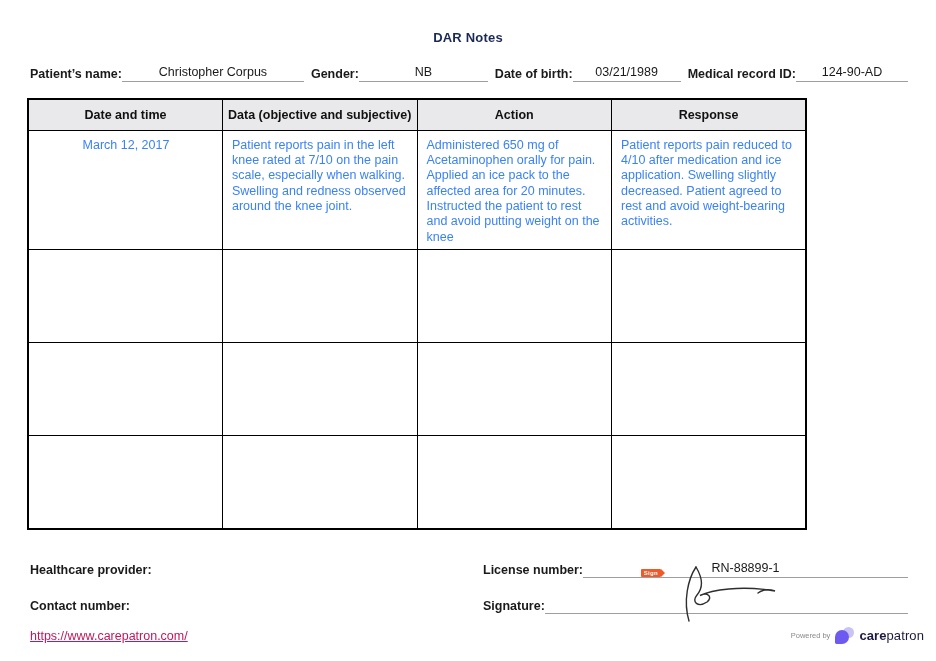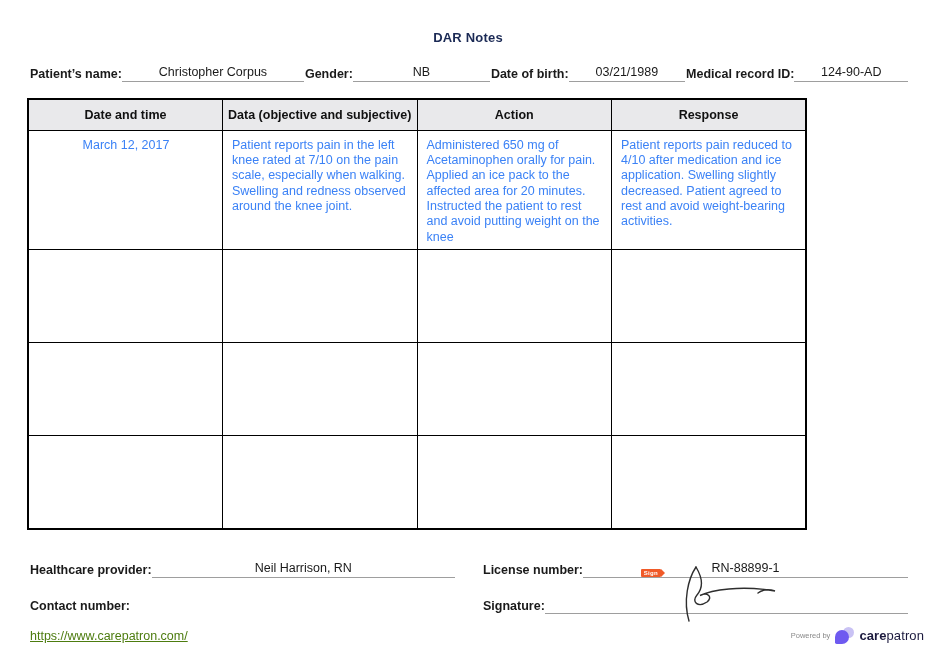--- a/index.html
+++ b/index.html
@@ -8,21 +8,21 @@
     width:936px; height:661px; background:#ffffff; position:relative;
     font-family:"Liberation Sans", sans-serif; color:#1a1a1a; overflow:hidden;
   }
   
   .title {
     text-align:center; padding-top:30px; font-size:13px; font-weight:bold;
     color:#1b2a55; letter-spacing:0.2px;
   }
   
   .patient-row {
-    display:flex; margin:20px 28px 0 30px; gap:1px;
+    display:flex; margin:20px 28px 0 30px; gap:7px;
     font-size:12.5px;
   }
   .field { display:flex; align-items:flex-end; }
   .field-label { font-weight:bold; white-space:nowrap; padding-bottom:1px; }
   .field-value {
     border-bottom:1px solid #9e9e9e; text-align:center; padding:0 4px 2px;
     min-height:16px; white-space:nowrap;
   }
   .w-name   { width:182px; }
   .w-gender { width:110px; }
@@ -62,21 +62,21 @@
     content:""; position:absolute; right:-4px; top:0;
     border-top:4px solid transparent; border-bottom:4px solid transparent;
     border-left:4px solid #f05a28;
   }
   .sig-svg { position:absolute; left:118px; top:-33px; overflow:visible; }
   
   .footer {
     position:absolute; left:30px; right:12px; bottom:17px;
     display:flex; justify-content:space-between; align-items:center;
   }
-  .site-link { color:#4d7c0f; font-size:12.5px; text-decoration:underline; cursor:pointer; }
+  .site-link { color:#be185d; font-size:12.5px; text-decoration:underline; cursor:pointer; }
   .powered { display:flex; align-items:center; gap:5px; }
   .powered-label { font-size:7.5px; color:#8a8a8a; }
   .logo { position:relative; width:19px; height:17px; }
   .logo .blob-light {
     position:absolute; right:0; top:0; width:11px; height:11px;
     background:#c9c2f4; border-radius:50%;
   }
   .logo .blob-dark {
     position:absolute; left:0; bottom:0; width:14px; height:14px;
     background:#6e5af0; border-radius:50% 50% 50% 12%;
@@ -143,21 +143,20 @@
         <td></td>
         <td class="cell-action"></td>
         <td></td>
       </tr>
     </tbody>
   </table>
 
   <div class="bottom-grid">
     <div class="bfield">
       <span class="field-label">Healthcare provider:</span>
-      <span class="field-value">Neil Harrison, RN</span>
     </div>
     <div class="bfield">
       <span class="field-label">License number:</span>
       <span class="field-value">RN-88899-1</span>
     </div>
     <div class="bfield">
       <span class="field-label">Contact number:</span>
     </div>
     <div class="bfield">
       <span class="field-label">Signature:</span>

